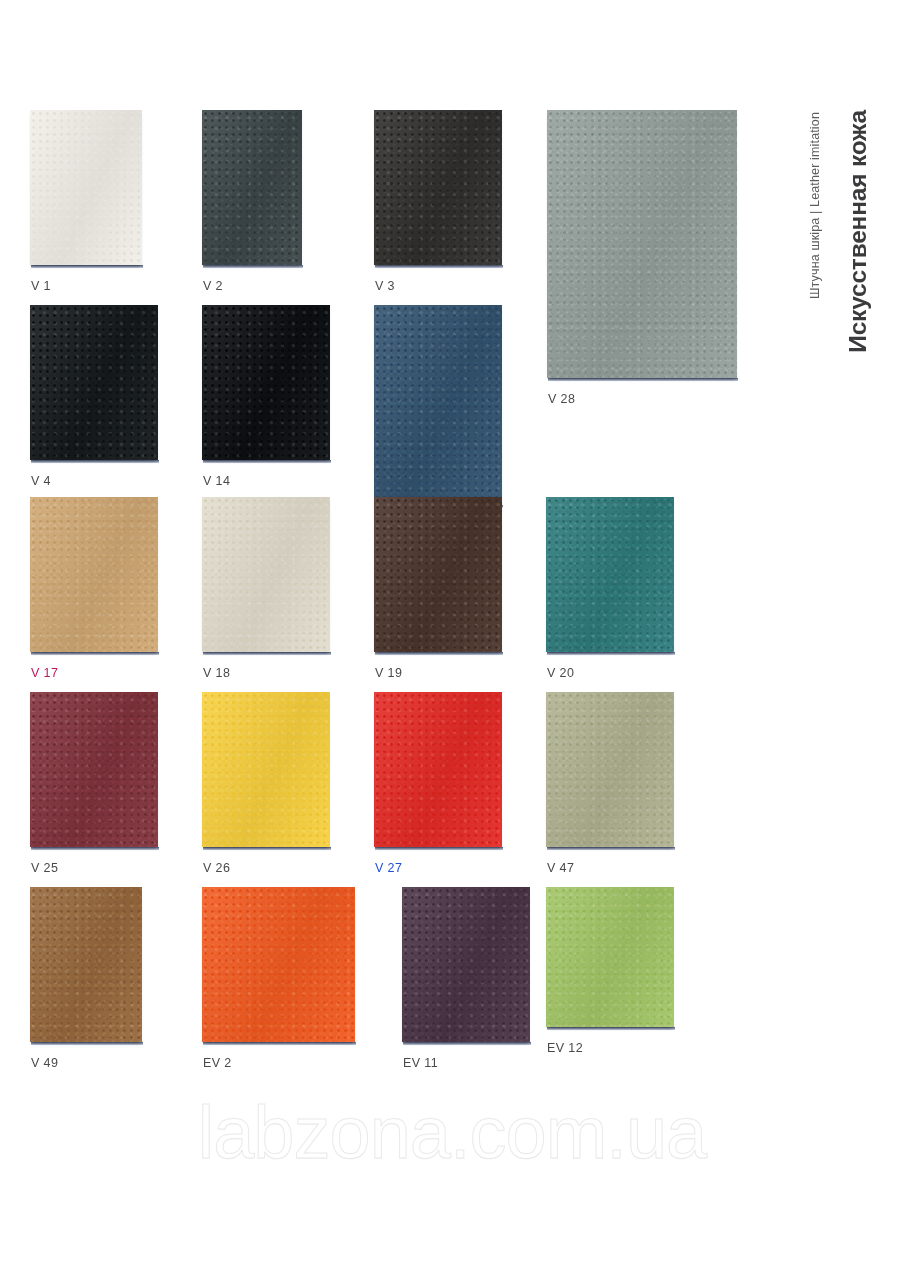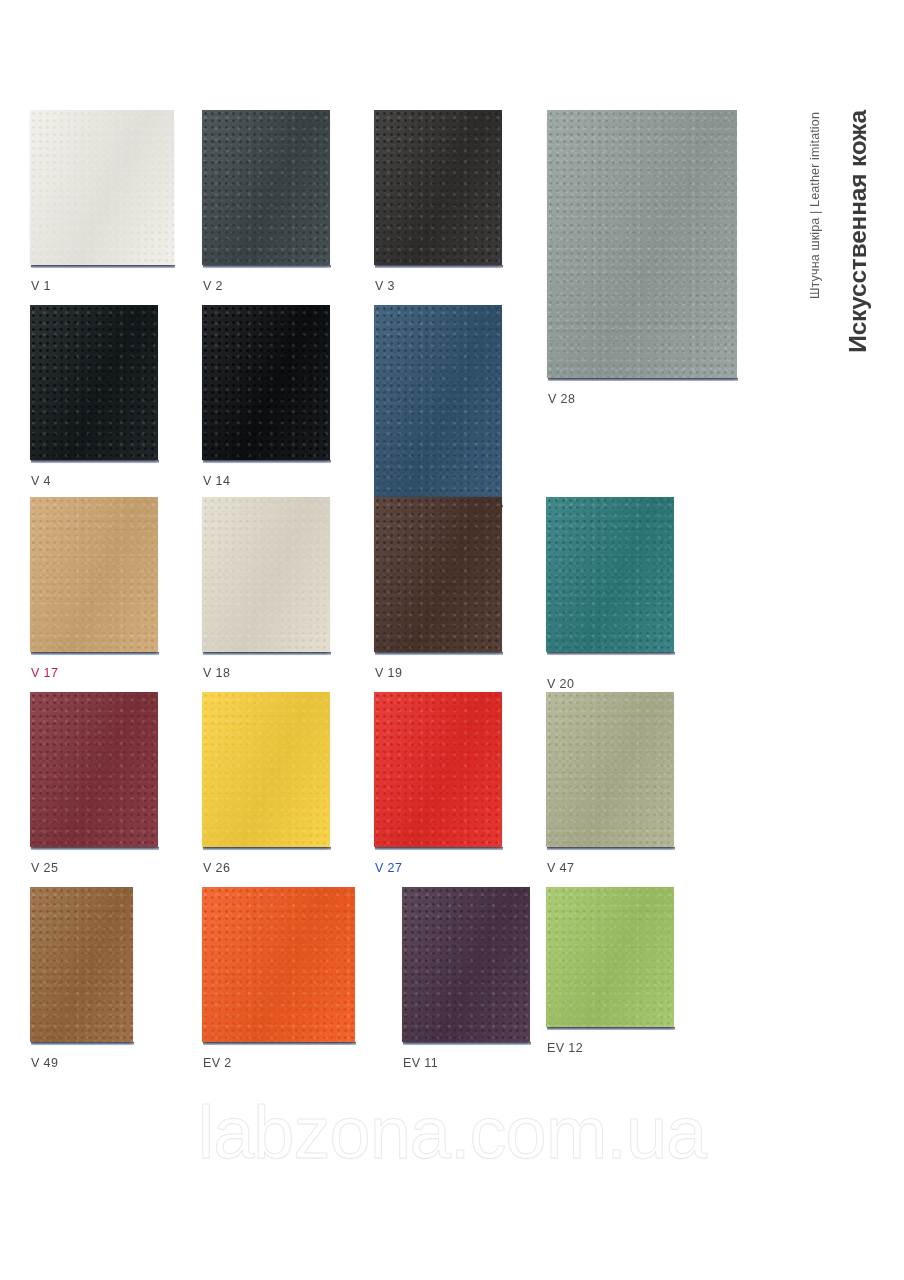--- a/index.html
+++ b/index.html
@@ -108,26 +108,26 @@
     -webkit-text-stroke: 1px #e9eaec;
     text-shadow: 0 1px 0 #f2f3f4;
     pointer-events: none;
     user-select: none;
   }
 </style>
 </head>
 <body>
 
 <div id="swatch-grid">
-    <div class="swatch" style="left: 30px; top: 110px; width: 144px; height: 155px;">
+    <div class="swatch" style="left: 30px; top: 110px; width: 112px; height: 155px;">
       <div class="chip" style="background-color: rgb(242, 239, 233); background-image: radial-gradient(circle, rgb(227, 223, 214) 0px, rgb(227, 223, 214) 1.1px, rgba(0, 0, 0, 0) 1.6px), radial-gradient(circle at 30% 70%, rgba(255, 255, 255, 0.1) 0px, rgba(255, 255, 255, 0.1) 1.4px, rgba(255, 255, 255, 0) 2px), linear-gradient(115deg, rgba(255, 255, 255, 0.1), rgba(0, 0, 0, 0.07) 55%, rgba(255, 255, 255, 0.05));"></div>
       <div class="edge"></div>
       <div class="label" style="color: rgb(73, 73, 73);">V 1</div>
     </div>
-    <div class="swatch" style="left: 202px; top: 110px; width: 128px; height: 155px;">
+    <div class="swatch" style="left: 202px; top: 110px; width: 100px; height: 155px;">
       <div class="chip" style="background-color: rgb(60, 70, 72); background-image: radial-gradient(circle, rgb(47, 56, 58) 0px, rgb(47, 56, 58) 1.1px, rgba(0, 0, 0, 0) 1.6px), radial-gradient(circle at 30% 70%, rgba(255, 255, 255, 0.1) 0px, rgba(255, 255, 255, 0.1) 1.4px, rgba(255, 255, 255, 0) 2px), linear-gradient(115deg, rgba(255, 255, 255, 0.1), rgba(0, 0, 0, 0.07) 55%, rgba(255, 255, 255, 0.05));"></div>
       <div class="edge"></div>
       <div class="label" style="color: rgb(73, 73, 73);">V 2</div>
     </div>
     <div class="swatch" style="left: 374px; top: 110px; width: 128px; height: 155px;">
       <div class="chip" style="background-color: rgb(48, 47, 45); background-image: radial-gradient(circle, rgb(36, 36, 34) 0px, rgb(36, 36, 34) 1.1px, rgba(0, 0, 0, 0) 1.6px), radial-gradient(circle at 30% 70%, rgba(255, 255, 255, 0.1) 0px, rgba(255, 255, 255, 0.1) 1.4px, rgba(255, 255, 255, 0) 2px), linear-gradient(115deg, rgba(255, 255, 255, 0.1), rgba(0, 0, 0, 0.07) 55%, rgba(255, 255, 255, 0.05));"></div>
       <div class="edge"></div>
       <div class="label" style="color: rgb(73, 73, 73);">V 3</div>
     </div>
     <div class="swatch" style="left: 30px; top: 305px; width: 128px; height: 155px;">
@@ -156,21 +156,21 @@
       <div class="label" style="color: rgb(73, 73, 73);">V 18</div>
     </div>
     <div class="swatch" style="left: 374px; top: 497px; width: 128px; height: 155px;">
       <div class="chip" style="background-color: rgb(75, 53, 44); background-image: radial-gradient(circle, rgb(61, 42, 34) 0px, rgb(61, 42, 34) 1.1px, rgba(0, 0, 0, 0) 1.6px), radial-gradient(circle at 30% 70%, rgba(255, 255, 255, 0.1) 0px, rgba(255, 255, 255, 0.1) 1.4px, rgba(255, 255, 255, 0) 2px), linear-gradient(115deg, rgba(255, 255, 255, 0.1), rgba(0, 0, 0, 0.07) 55%, rgba(255, 255, 255, 0.05));"></div>
       <div class="edge"></div>
       <div class="label" style="color: rgb(73, 73, 73);">V 19</div>
     </div>
     <div class="swatch" style="left: 546px; top: 497px; width: 128px; height: 155px;">
       <div class="chip" style="background-color: rgb(47, 123, 124); background-image: radial-gradient(circle, rgb(38, 106, 107) 0px, rgb(38, 106, 107) 1.1px, rgba(0, 0, 0, 0) 1.6px), radial-gradient(circle at 30% 70%, rgba(255, 255, 255, 0.1) 0px, rgba(255, 255, 255, 0.1) 1.4px, rgba(255, 255, 255, 0) 2px), linear-gradient(115deg, rgba(255, 255, 255, 0.1), rgba(0, 0, 0, 0.07) 55%, rgba(255, 255, 255, 0.05));"></div>
       <div class="edge"></div>
-      <div class="label" style="color: rgb(73, 73, 73); margin-top: 11px;">V 20</div>
+      <div class="label" style="color: rgb(73, 73, 73);">V 20</div>
     </div>
     <div class="swatch" style="left: 30px; top: 692px; width: 128px; height: 155px;">
       <div class="chip" style="background-color: rgb(129, 51, 60); background-image: radial-gradient(circle, rgb(111, 41, 50) 0px, rgb(111, 41, 50) 1.1px, rgba(0, 0, 0, 0) 1.6px), radial-gradient(circle at 30% 70%, rgba(255, 255, 255, 0.1) 0px, rgba(255, 255, 255, 0.1) 1.4px, rgba(255, 255, 255, 0) 2px), linear-gradient(115deg, rgba(255, 255, 255, 0.1), rgba(0, 0, 0, 0.07) 55%, rgba(255, 255, 255, 0.05));"></div>
       <div class="edge"></div>
       <div class="label" style="color: rgb(73, 73, 73);">V 25</div>
     </div>
     <div class="swatch" style="left: 202px; top: 692px; width: 128px; height: 155px;">
       <div class="chip" style="background-color: rgb(247, 208, 64); background-image: radial-gradient(circle, rgb(238, 194, 47) 0px, rgb(238, 194, 47) 1.1px, rgba(0, 0, 0, 0) 1.6px), radial-gradient(circle at 30% 70%, rgba(255, 255, 255, 0.1) 0px, rgba(255, 255, 255, 0.1) 1.4px, rgba(255, 255, 255, 0) 2px), linear-gradient(115deg, rgba(255, 255, 255, 0.1), rgba(0, 0, 0, 0.07) 55%, rgba(255, 255, 255, 0.05));"></div>
       <div class="edge"></div>
       <div class="label" style="color: rgb(73, 73, 73);">V 26</div>
@@ -178,21 +178,21 @@
     <div class="swatch" style="left: 374px; top: 692px; width: 128px; height: 155px;">
       <div class="chip" style="background-color: rgb(228, 43, 38); background-image: radial-gradient(circle, rgb(213, 31, 29) 0px, rgb(213, 31, 29) 1.1px, rgba(0, 0, 0, 0) 1.6px), radial-gradient(circle at 30% 70%, rgba(255, 255, 255, 0.1) 0px, rgba(255, 255, 255, 0.1) 1.4px, rgba(255, 255, 255, 0) 2px), linear-gradient(115deg, rgba(255, 255, 255, 0.1), rgba(0, 0, 0, 0.07) 55%, rgba(255, 255, 255, 0.05));"></div>
       <div class="edge"></div>
       <div class="label" style="color: #1d4ed8;">V 27</div>
     </div>
     <div class="swatch" style="left: 546px; top: 692px; width: 128px; height: 155px;">
       <div class="chip" style="background-color: rgb(176, 178, 145); background-image: radial-gradient(circle, rgb(160, 162, 127) 0px, rgb(160, 162, 127) 1.1px, rgba(0, 0, 0, 0) 1.6px), radial-gradient(circle at 30% 70%, rgba(255, 255, 255, 0.1) 0px, rgba(255, 255, 255, 0.1) 1.4px, rgba(255, 255, 255, 0) 2px), linear-gradient(115deg, rgba(255, 255, 255, 0.1), rgba(0, 0, 0, 0.07) 55%, rgba(255, 255, 255, 0.05));"></div>
       <div class="edge"></div>
       <div class="label" style="color: rgb(73, 73, 73);">V 47</div>
     </div>
-    <div class="swatch" style="left: 30px; top: 887px; width: 103px; height: 155px;">
+    <div class="swatch" style="left: 30px; top: 887px; width: 112px; height: 155px;">
       <div class="chip" style="background-color: rgb(151, 105, 62); background-image: radial-gradient(circle, rgb(133, 90, 50) 0px, rgb(133, 90, 50) 1.1px, rgba(0, 0, 0, 0) 1.6px), radial-gradient(circle at 30% 70%, rgba(255, 255, 255, 0.1) 0px, rgba(255, 255, 255, 0.1) 1.4px, rgba(255, 255, 255, 0) 2px), linear-gradient(115deg, rgba(255, 255, 255, 0.1), rgba(0, 0, 0, 0.07) 55%, rgba(255, 255, 255, 0.05));"></div>
       <div class="edge"></div>
       <div class="label" style="color: rgb(73, 73, 73);">V 49</div>
     </div>
     <div class="swatch" style="left: 202px; top: 887px; width: 153px; height: 155px;">
       <div class="chip" style="background-color: rgb(242, 91, 34); background-image: radial-gradient(circle, rgb(228, 76, 21) 0px, rgb(228, 76, 21) 1.1px, rgba(0, 0, 0, 0) 1.6px), radial-gradient(circle at 30% 70%, rgba(255, 255, 255, 0.1) 0px, rgba(255, 255, 255, 0.1) 1.4px, rgba(255, 255, 255, 0) 2px), linear-gradient(115deg, rgba(255, 255, 255, 0.1), rgba(0, 0, 0, 0.07) 55%, rgba(255, 255, 255, 0.05));"></div>
       <div class="edge"></div>
       <div class="label" style="color: rgb(73, 73, 73);">EV 2</div>
     </div>
     <div class="swatch" style="left: 374px; top: 887px; width: 128px; height: 155px; margin-left: 28px;">

